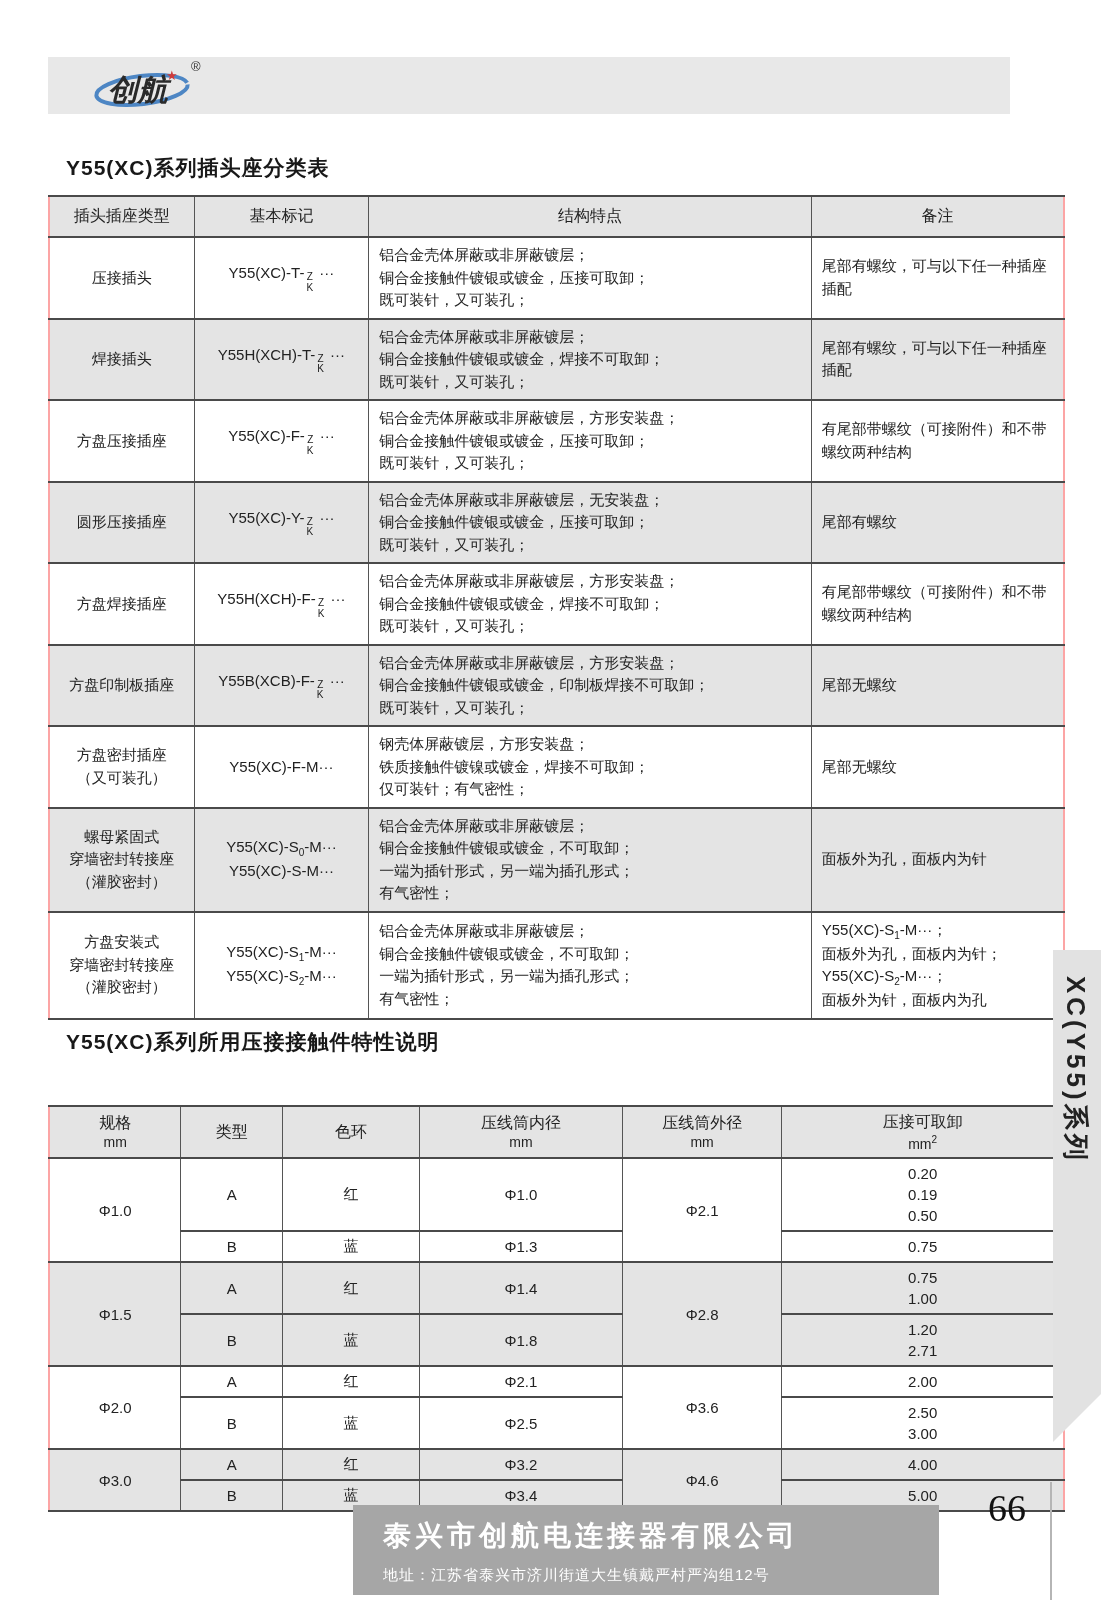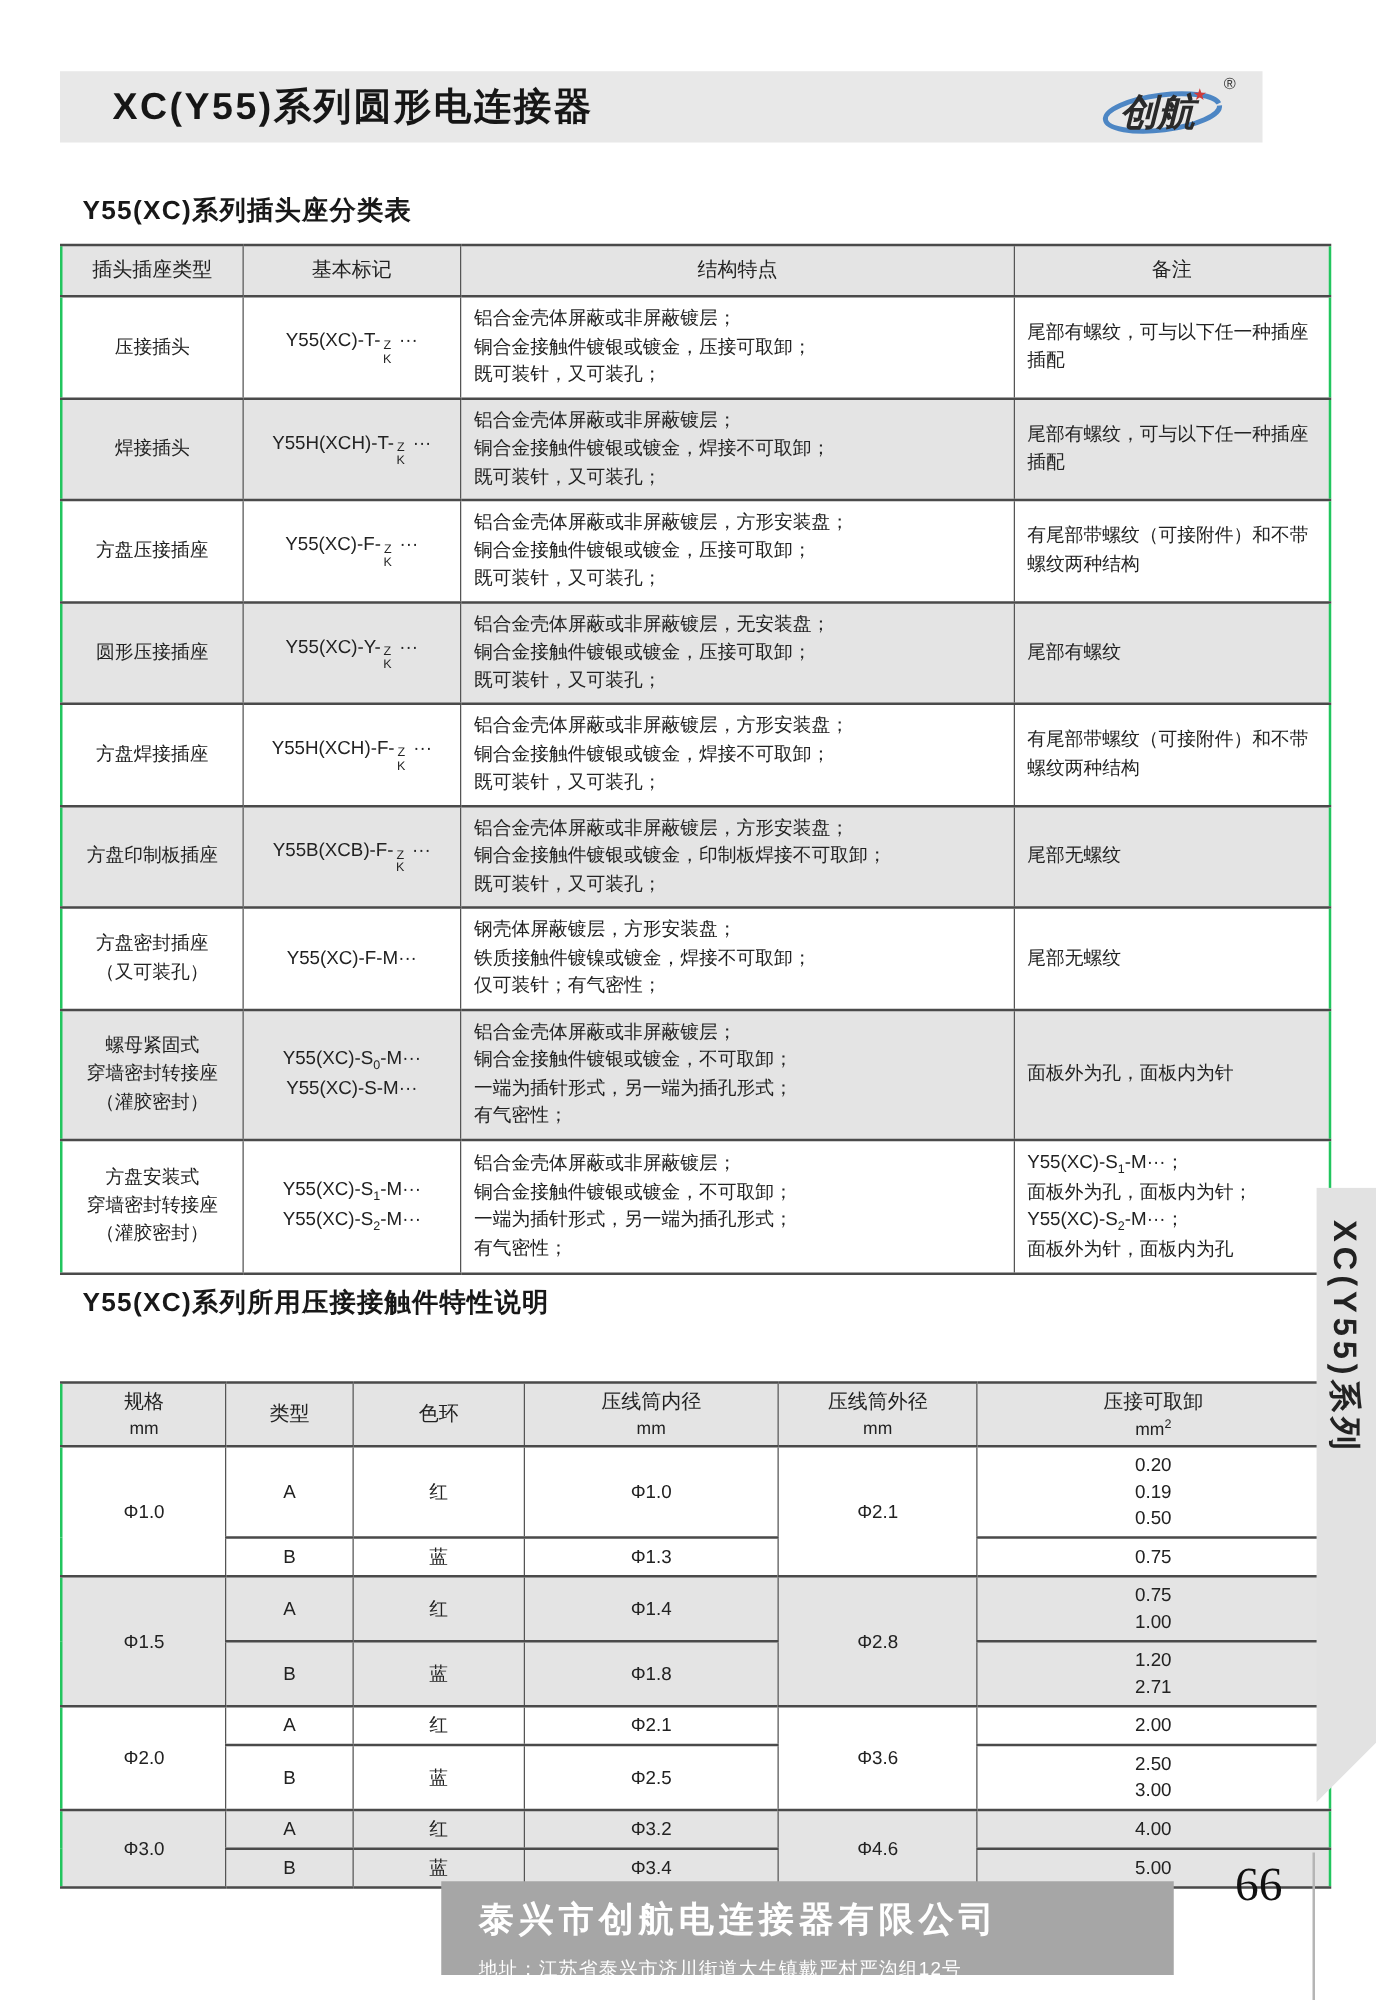--- a/index.html
+++ b/index.html
@@ -23,21 +23,21 @@
   #sec1-title{top:154px}
   #sec2-title{top:1028px}
 
   
   table{border-collapse:collapse;table-layout:fixed;width:1017px;font-size:15px;color:#222}
   #table1{position:absolute;left:48px;top:195px}
   #table2{position:absolute;left:48px;top:1105px}
   td,th{border:1px solid var(--border-dark);
         border-top:2px solid #4a4a4a;border-bottom:2px solid #4a4a4a;
         padding:6px 8px;vertical-align:middle}
-  table{border:2px solid #22c55e}
+  table{border:2px solid #fca5a5}
   thead th{background:var(--row-gray);font-weight:normal;text-align:center;font-size:16px}
   tr.shaded td{background:var(--row-gray)}
   .c-center{text-align:center}
   .c-left{text-align:left;padding-left:10px;padding-right:10px}
   .ln{line-height:1.5}
   #table2 .ln{line-height:1.4}
   #table2 td{padding:4px 6px}
   #table1 thead th{padding:9px 4px}
   #table2 thead th{padding:4px 4px;line-height:1.35}
   .unit{font-size:14px}
@@ -46,34 +46,33 @@
   sub,sup{font-size:10px}
 
   
   .side-tab{position:absolute;left:1053px;top:950px;width:48px;height:492px;
     background:#e2e2e2;clip-path:polygon(0 0,100% 0,100% calc(100% - 48px),0 100%)}
   .side-tab .rot{position:absolute;left:40px;top:26px;transform:rotate(90deg);
     transform-origin:0 0;white-space:nowrap;font-size:26px;font-weight:bold;
     letter-spacing:4px;color:#222}
 
   
-  .footer-box{position:absolute;left:353px;top:1505px;width:586px;height:75px;
+  .footer-box{position:absolute;left:353px;top:1505px;width:586px;height:90px;
     background:var(--footer-gray);color:#ffffff;padding:12px 24px 0 30px}
   .footer-company{font-size:28px;letter-spacing:4px;font-weight:bold}
   .footer-addr{font-size:15px;margin-top:11px;letter-spacing:1px}
   .footer-phones{font-size:16px;margin-top:9px;display:flex;gap:72px}
   .page-num{position:absolute;left:988px;top:1486px;font-size:38px;color:#111;
     font-family:Liberation Serif, serif}
   .page-rule{position:absolute;left:1050px;top:1482px;width:2px;height:118px;background:#b5b5b5}
 </style>
 </head>
 <body>
 
 <div class="header-bar">
-  <div class="header-title">XC(Y55)系列圆形电连接器</div>
   <svg class="logo" viewBox="0 0 118 56">
     <ellipse cx="52" cy="32" rx="46" ry="14" fill="none" stroke="var(--logo-blue)" stroke-width="4" transform="rotate(-7 52 32)" stroke-dasharray="200 40"></ellipse>
     <text x="18" y="42" font-size="30" font-style="italic" font-weight="bold" fill="#2a2a2a">创航</text>
     <text x="76" y="22" font-size="13" fill="var(--logo-star-red)">★</text>
     <text x="101" y="13" font-size="13" fill="#333">®</text>
   </svg>
 </div>
 
 <div class="sec-title" id="sec1-title">Y55(XC)系列插头座分类表</div>
 <table id="table1">

